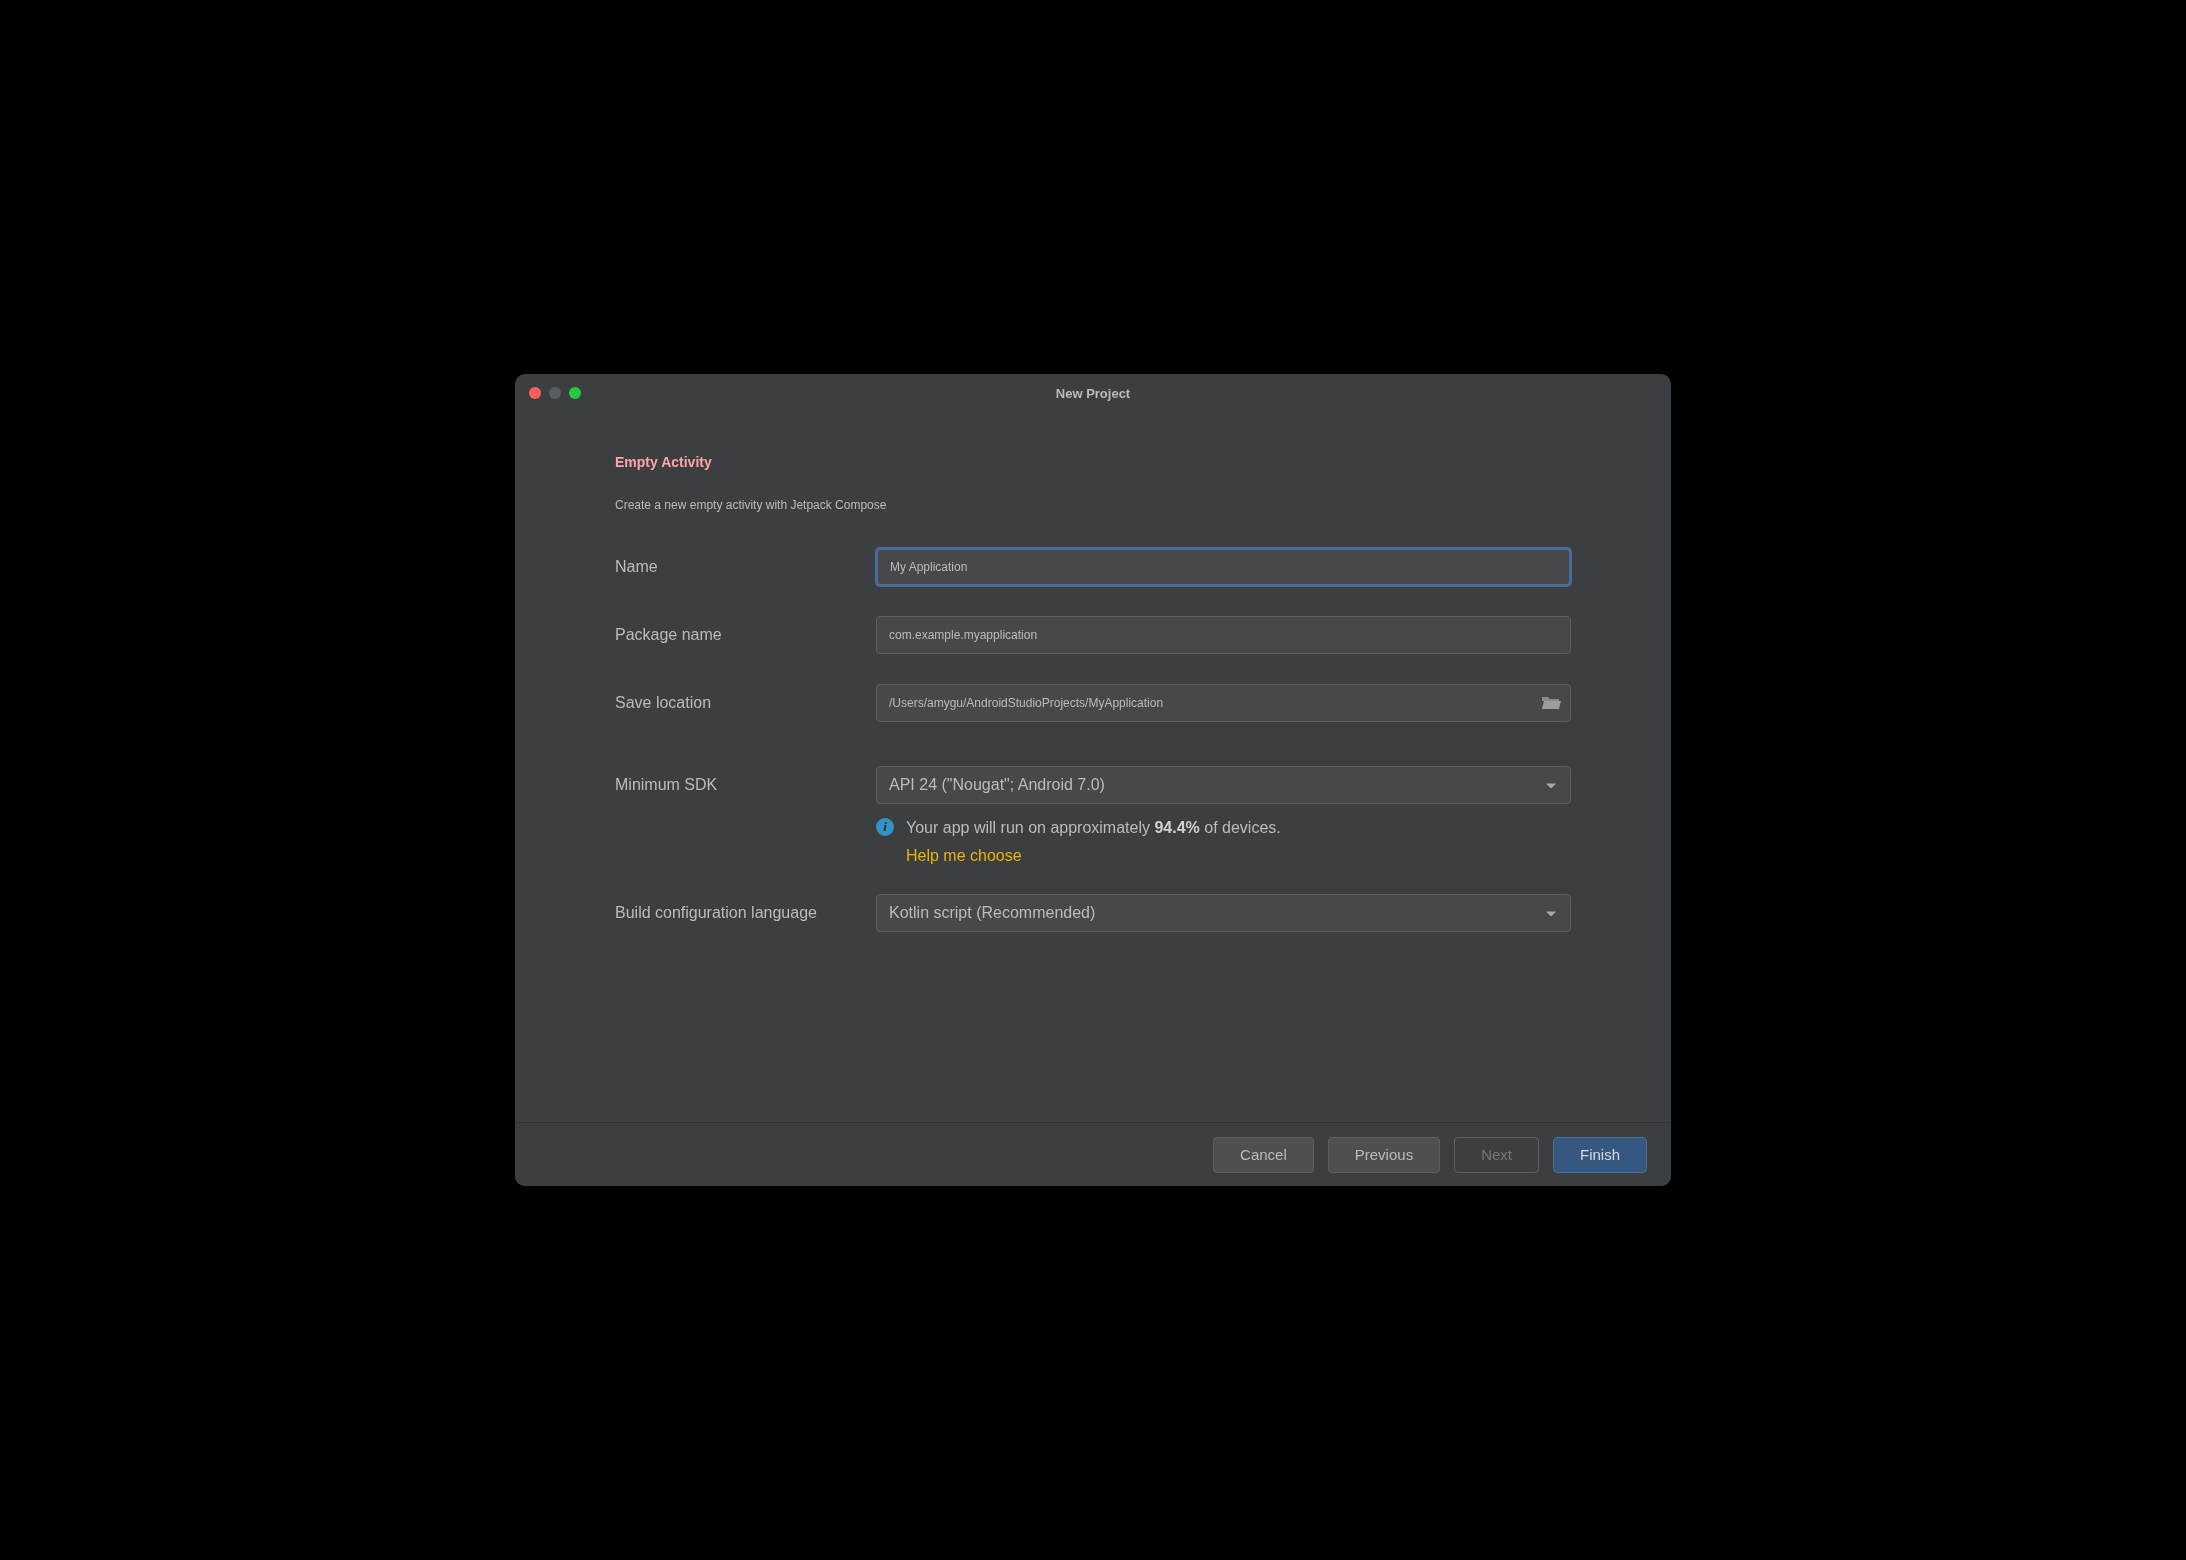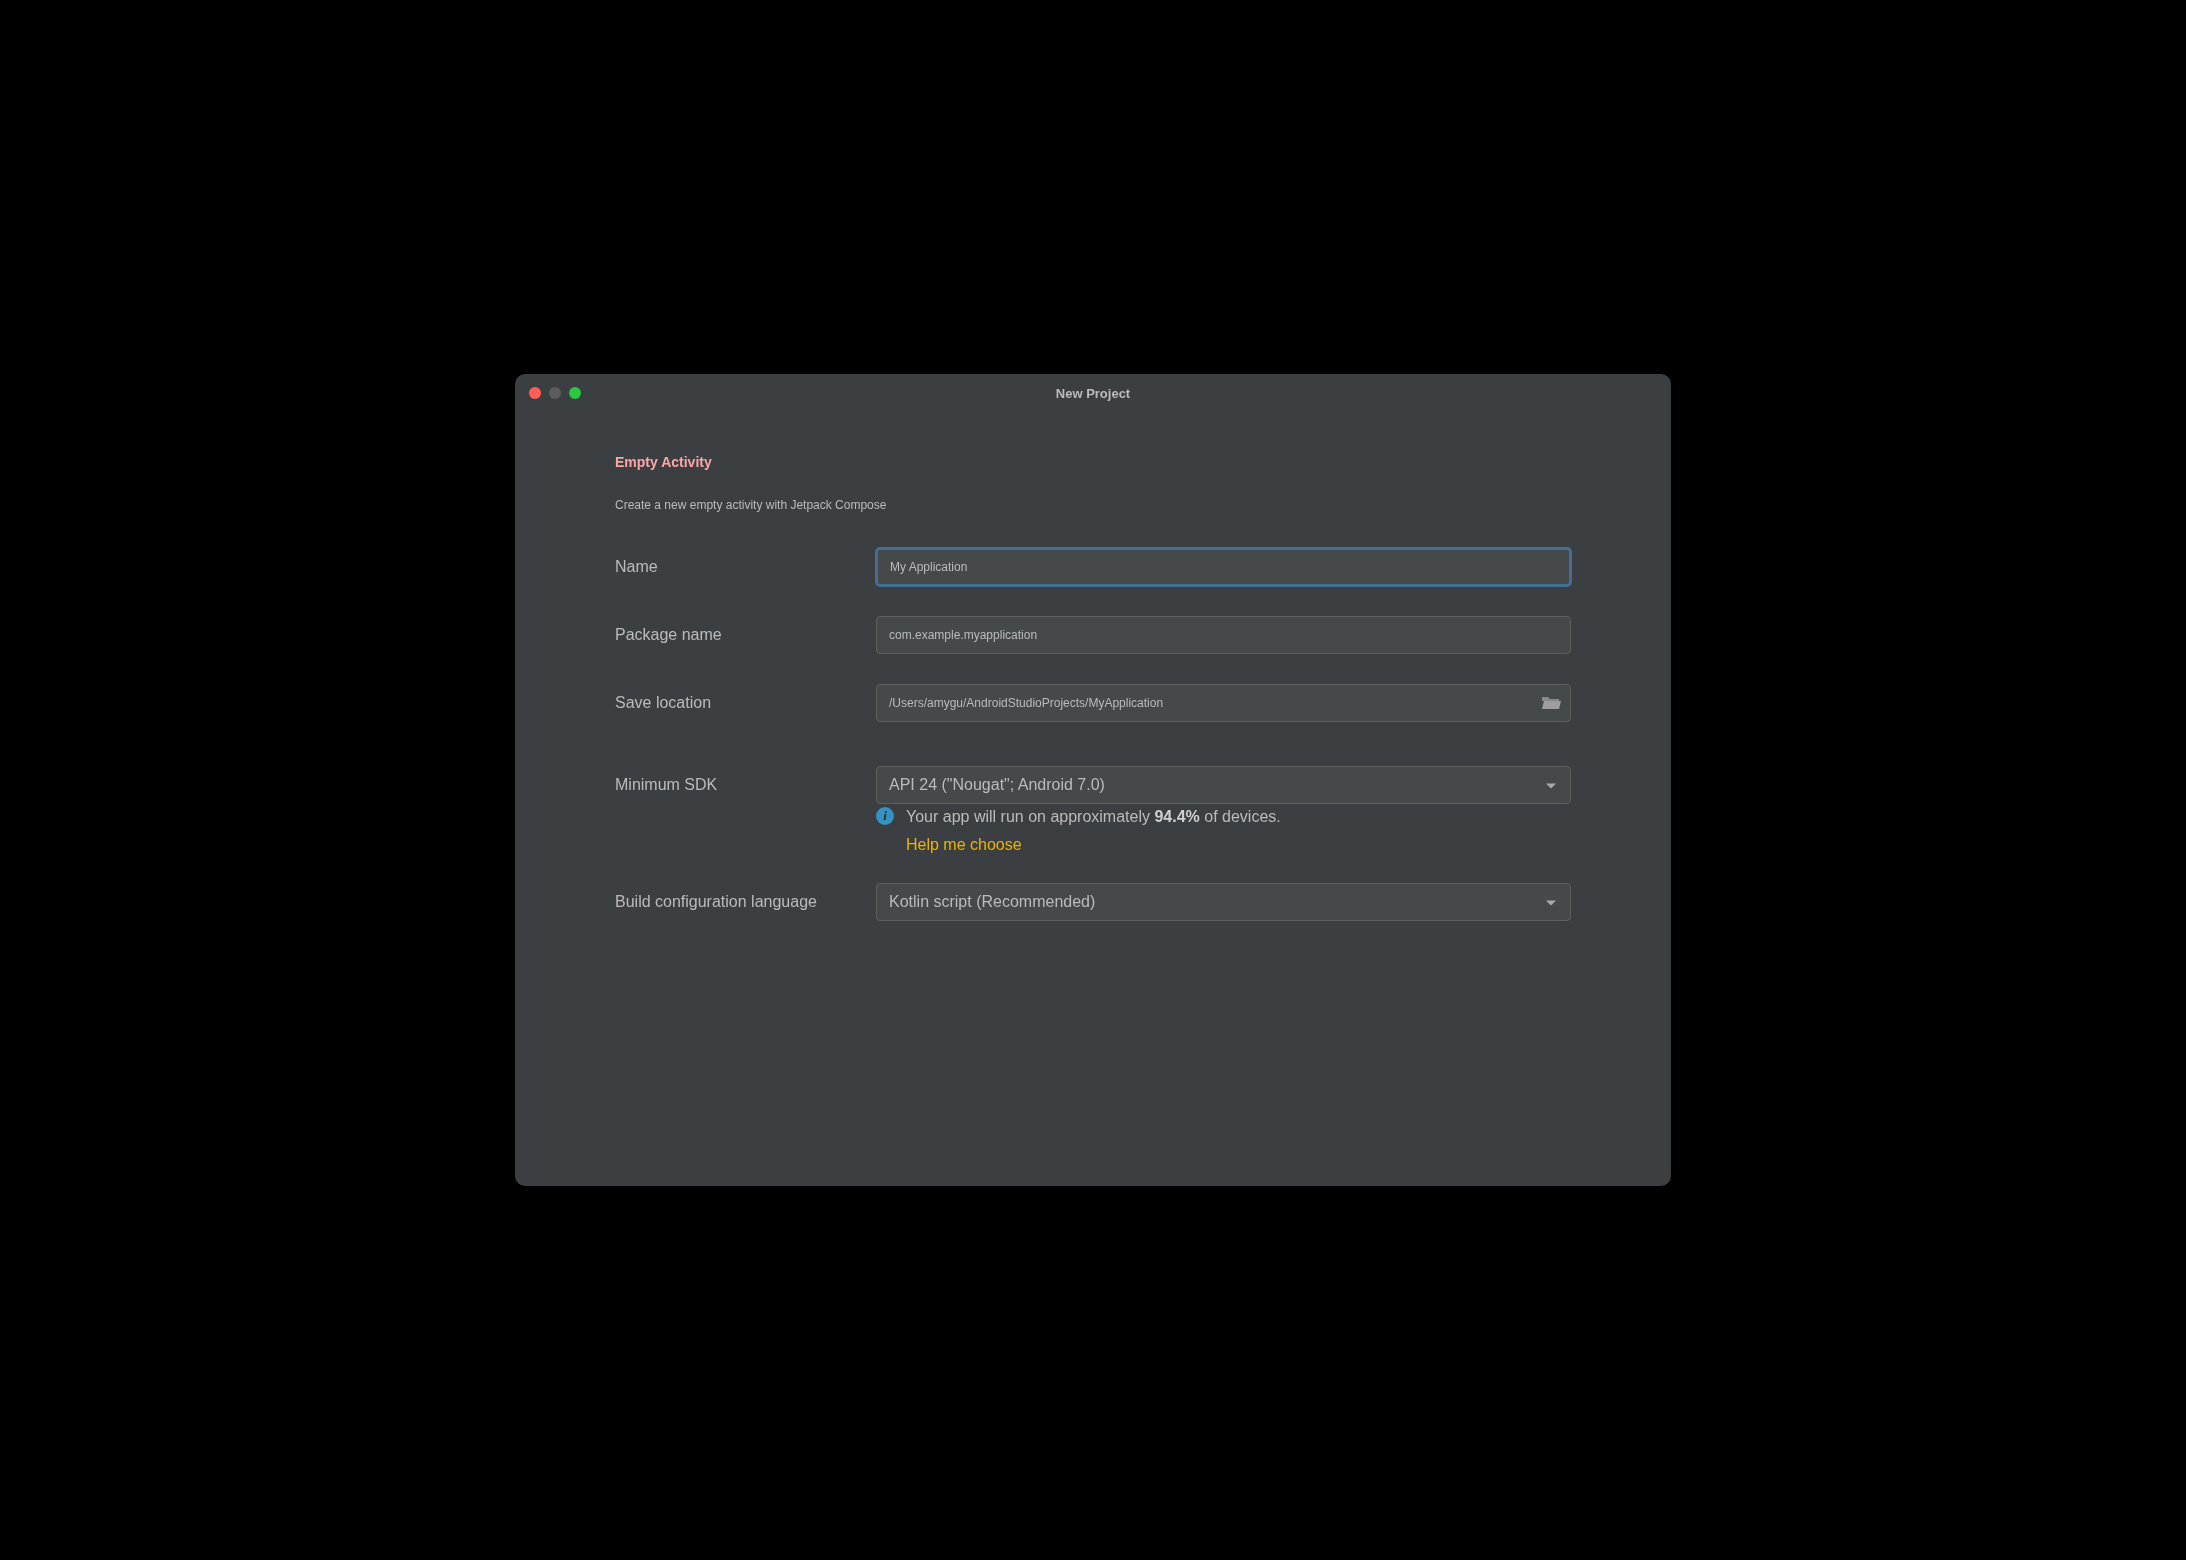--- a/index.html
+++ b/index.html
@@ -75,21 +75,21 @@
     }
     .form-row {
       display: flex;
       align-items: center;
       margin-bottom: 30px;
     }
     .form-row.sdk-gap {
       margin-top: 14px;
     }
     .form-row.tight {
-      margin-bottom: 14px;
+      margin-bottom: 25px;
       justify-content: space-between;
     }
     .label {
       width: 261px;
       color: #bbbbbb;
       font-size: 16px;
       flex-shrink: 0;
     }
     .field-wrap {
       flex: 1;
@@ -287,13 +287,19 @@
     <div class="form-row">
       <div class="label">Build configuration language</div>
       <div class="field-wrap">
         <div class="select">
           <span>Kotlin script (Recommended)</span>
         </div>
       </div>
     </div>
   </div>
 
+  <div class="footer">
+    <div class="btn">Cancel</div>
+    <div class="btn">Previous</div>
+    <div class="btn disabled">Next</div>
+    <div class="btn primary">Finish</div>
+  </div>
 </div>
 
 </body></html>

